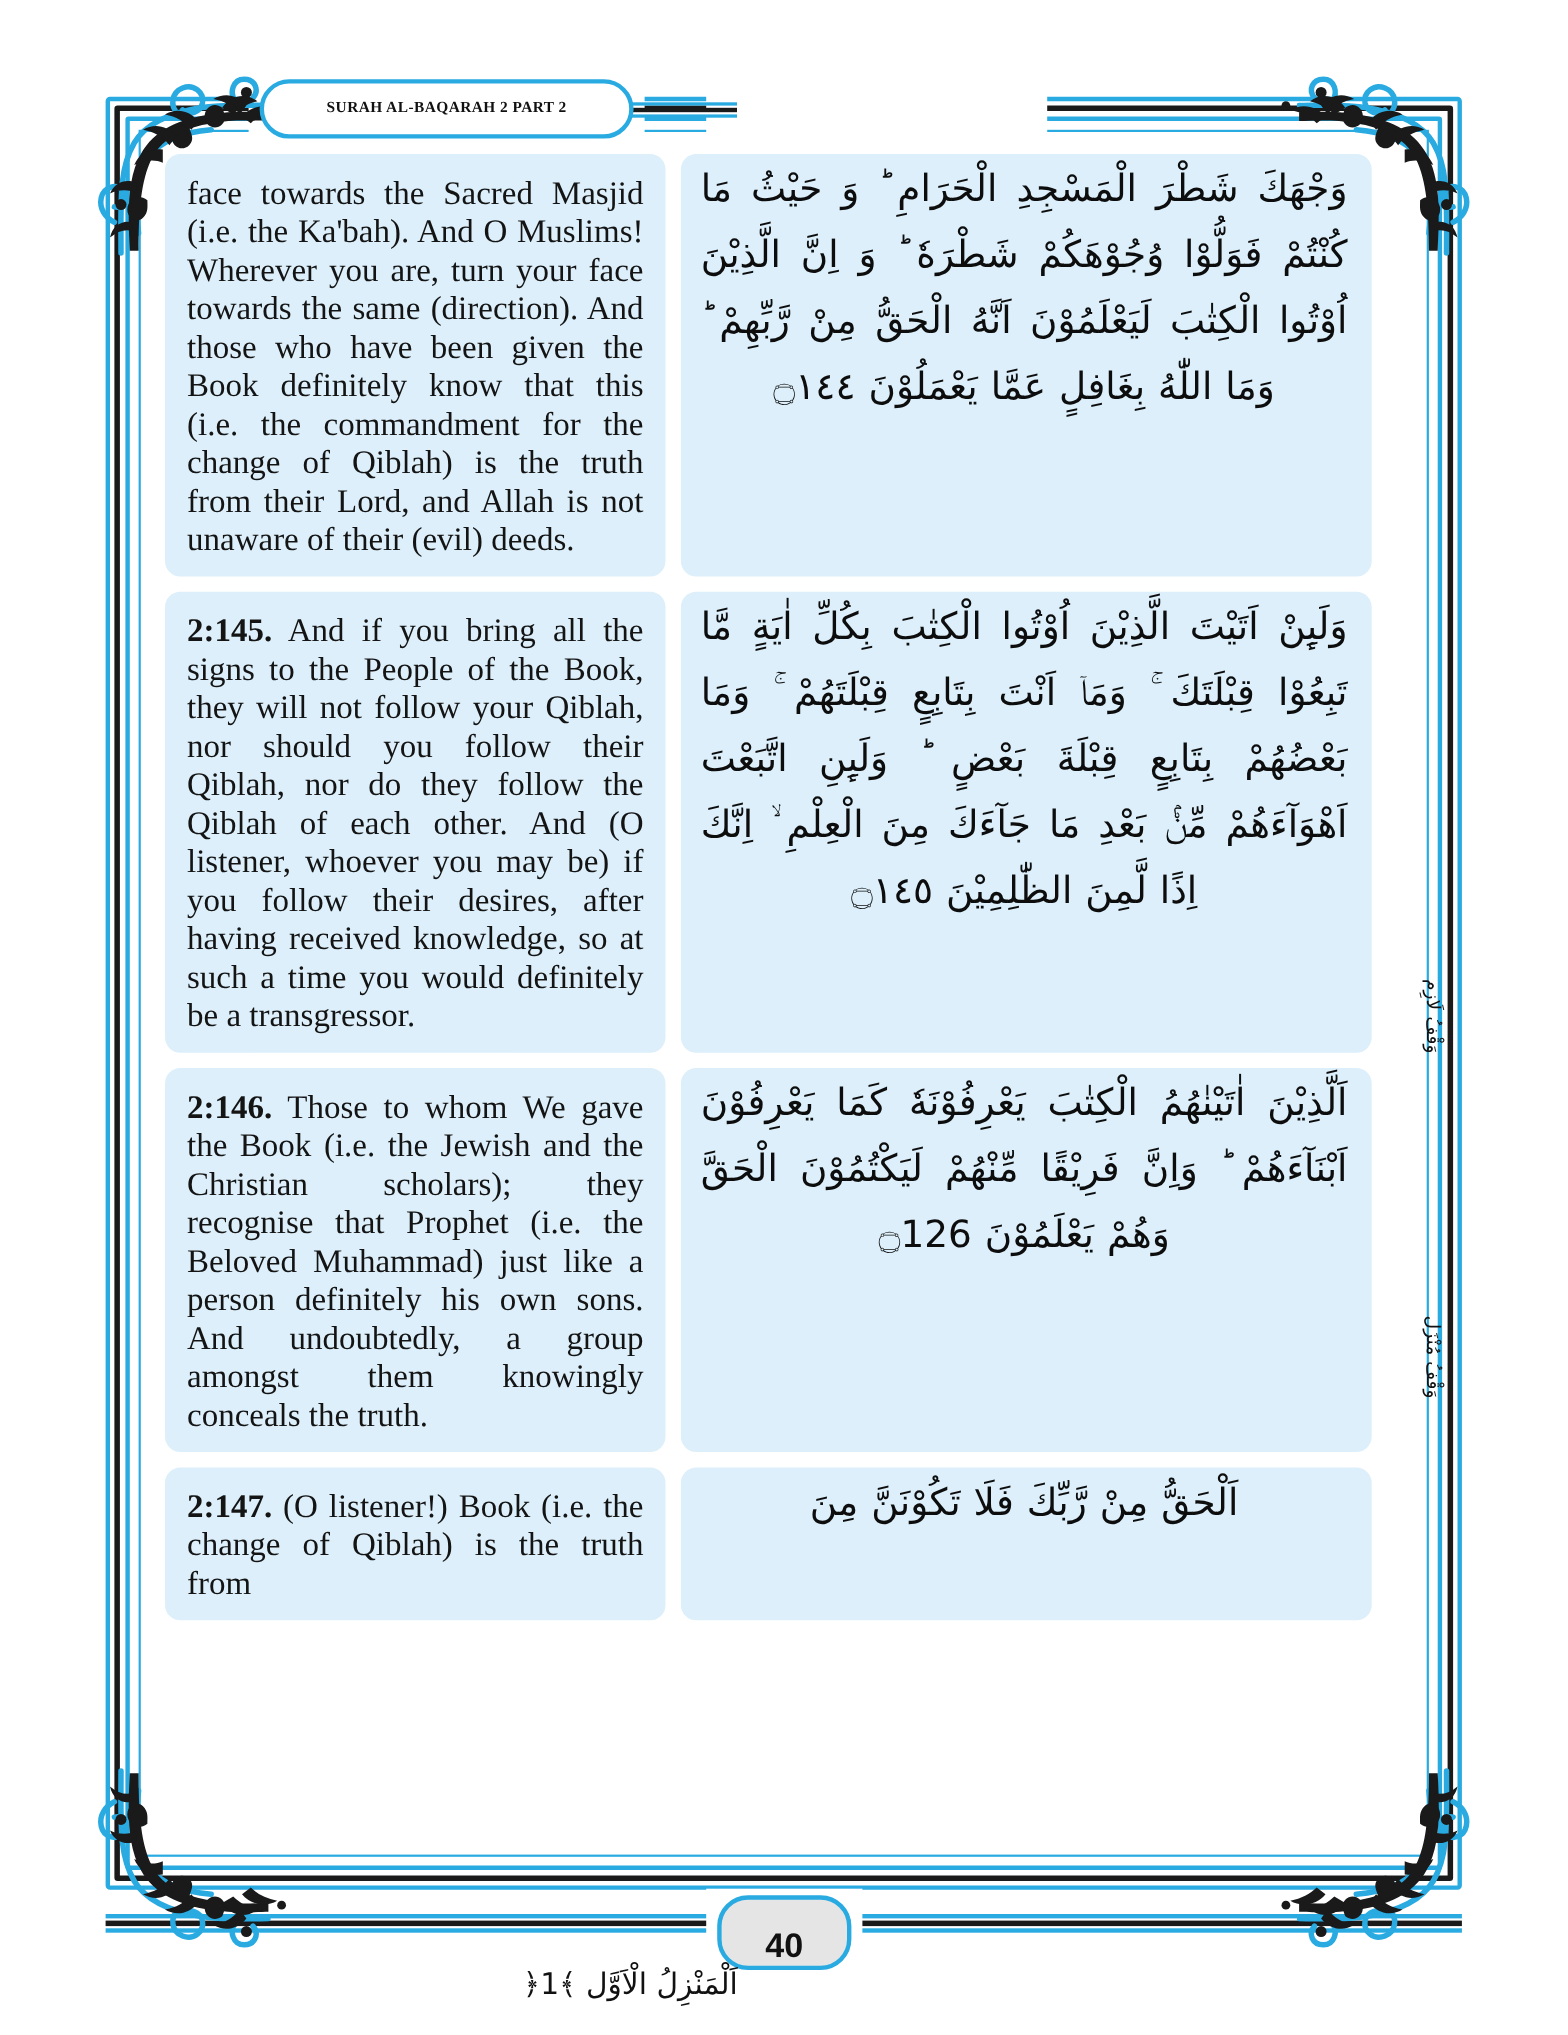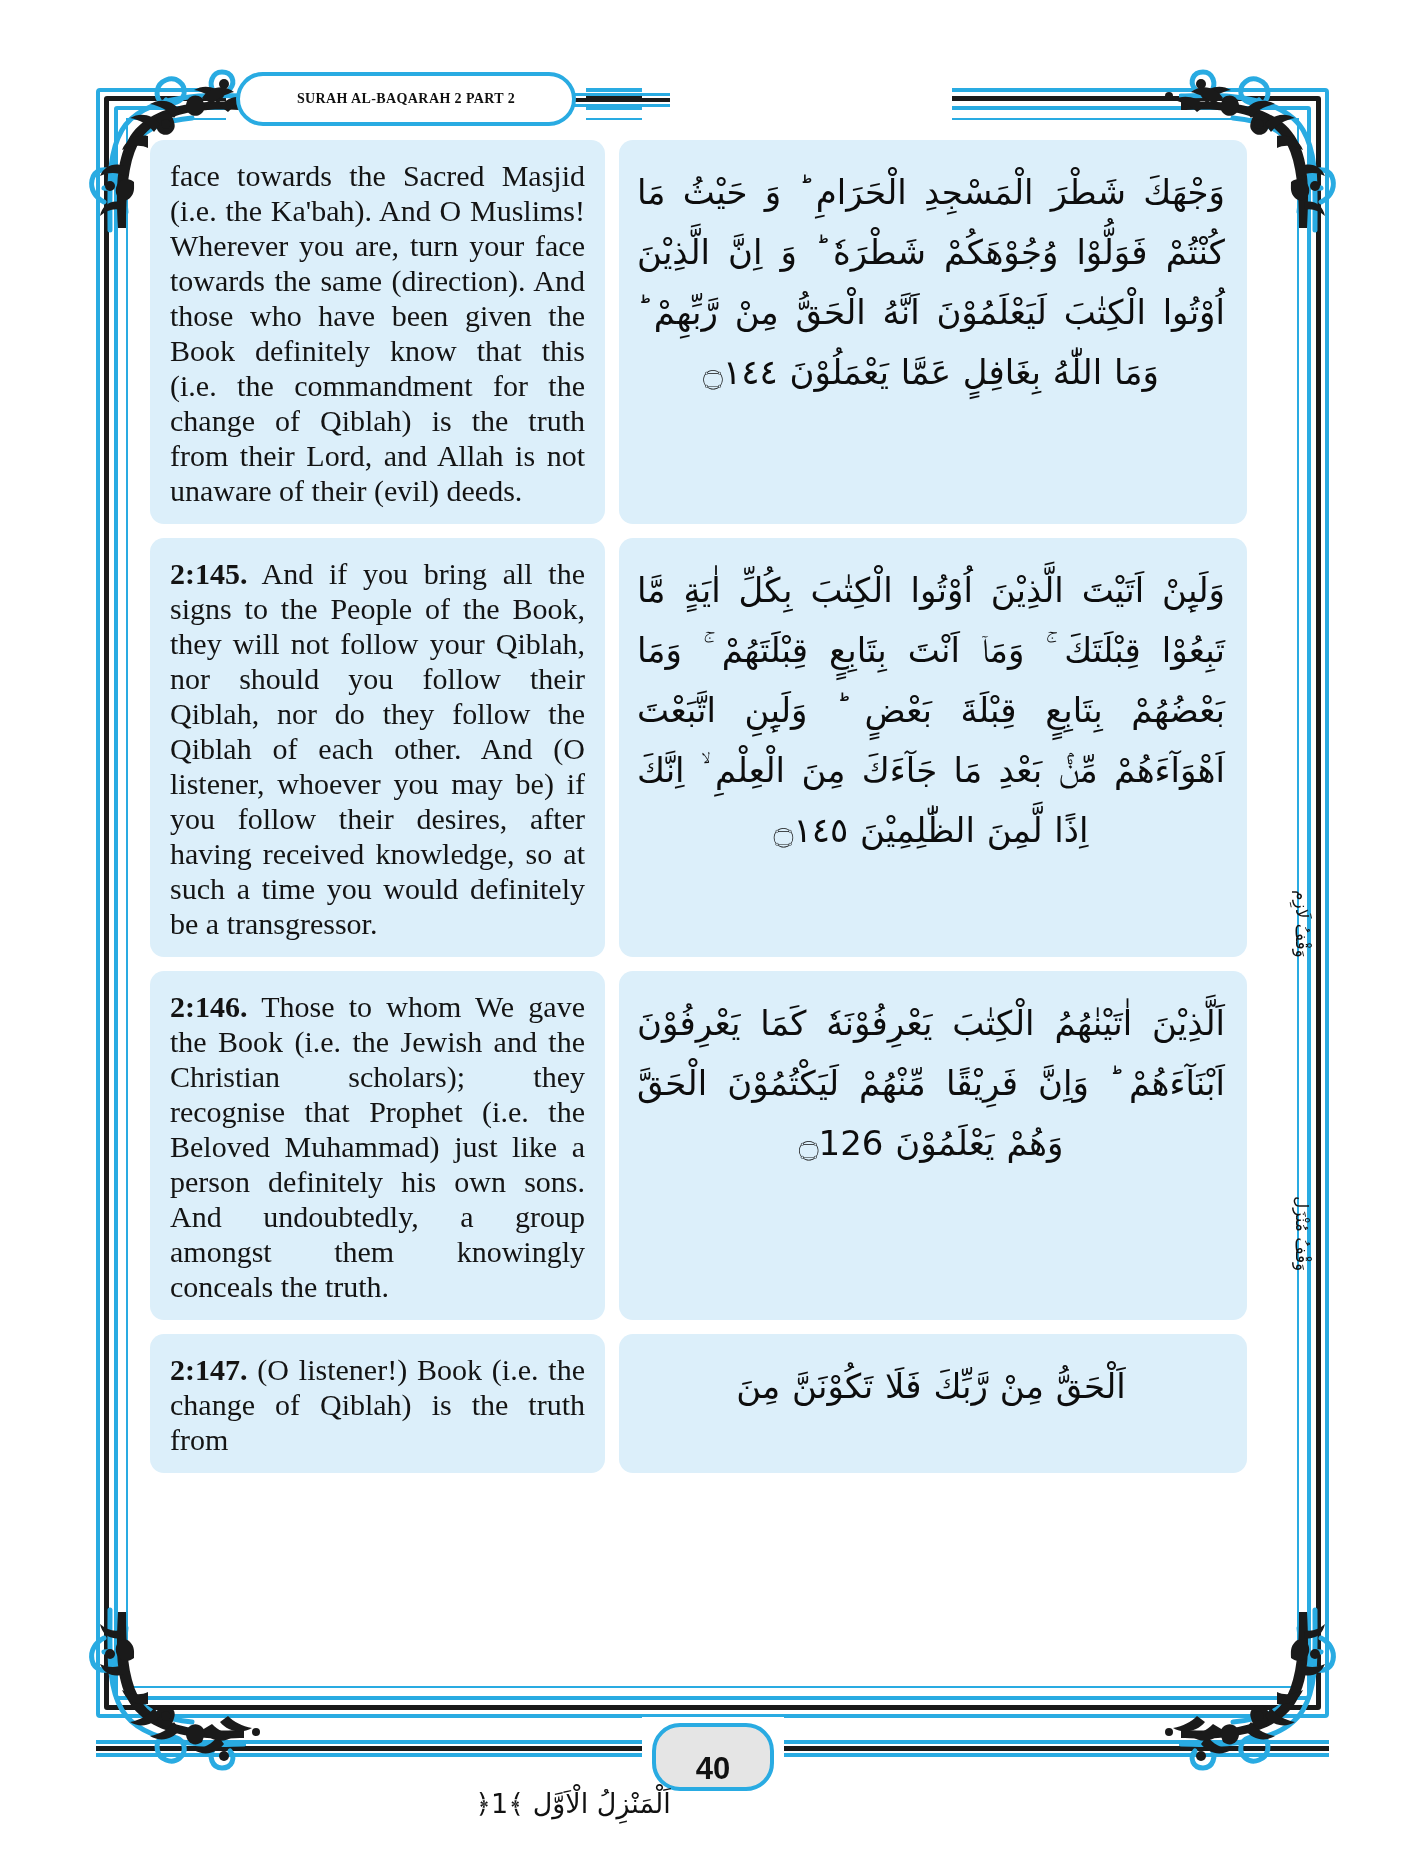--- a/index.html
+++ b/index.html
@@ -152,21 +152,21 @@
     border-radius: 14px;
     box-sizing: border-box;
   }
   .col-en {
     width: 455px;
     padding: 18px 20px 16px 20px;
   }
   .col-ar {
     width: 628px;
     margin-left: 14px;
-    padding: 22px 22px 10px 18px;
+    padding: 2px 22px 10px 18px;
     direction: rtl;
     text-align: right;
   }
   .en-text {
     font-family: "Liberation Serif", "DejaVu Serif", serif;
     font-size: 30px;
     line-height: 35px;
     color: #141414;
     text-align: justify;
     text-justify: inter-word;

